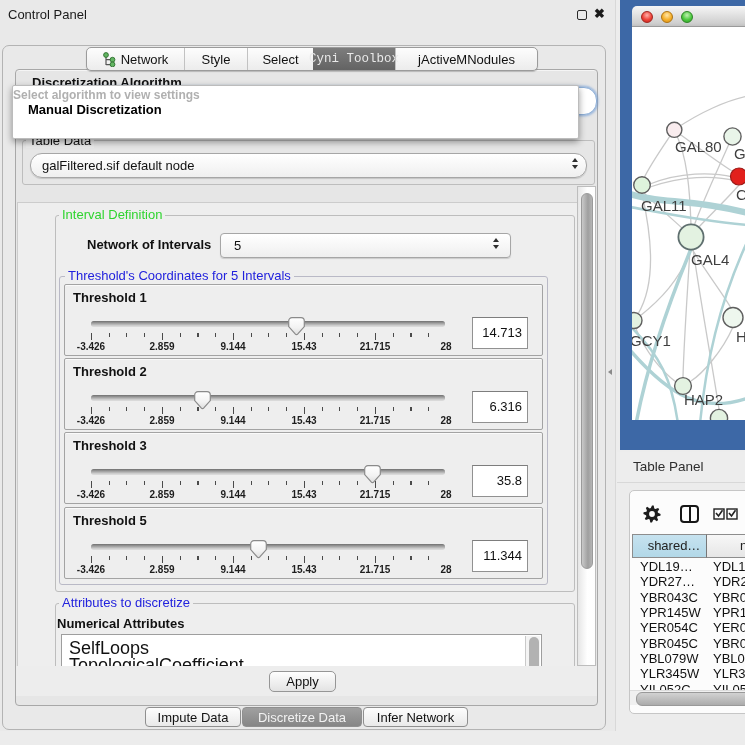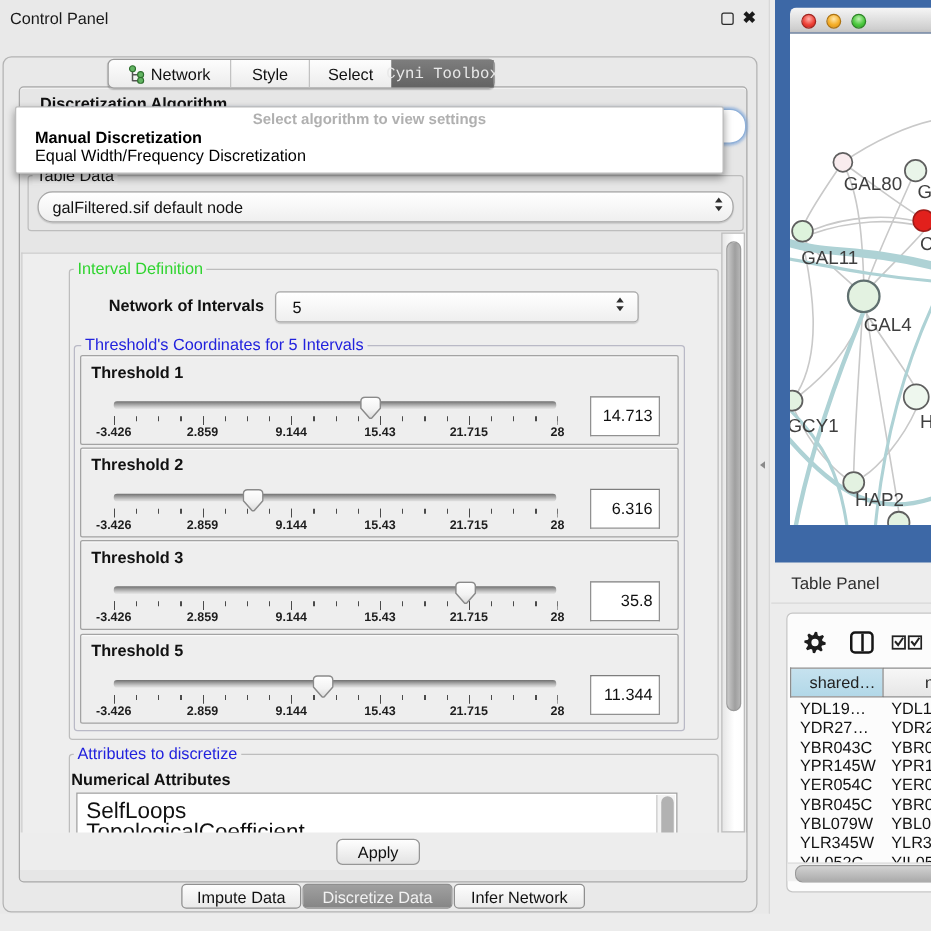--- a/index.html
+++ b/index.html
@@ -87,20 +87,21 @@
 <div class="abs" id="tabs">
   <div class="tab" style="width:97px;"><svg width="14" height="15" viewBox="0 0 14 15" style="margin-right:4px">
     <path d="M3 3 V13 M3 7.7 H8 M3 12.6 H8" stroke="#555" stroke-width="1.2" fill="none"></path>
     <circle cx="3" cy="3" r="2.4" fill="#62b562" stroke="#2d6e2d" stroke-width="0.9"></circle>
     <circle cx="9.5" cy="7.7" r="2.4" fill="#62b562" stroke="#2d6e2d" stroke-width="0.9"></circle>
     <circle cx="9.5" cy="12.4" r="2.4" fill="#62b562" stroke="#2d6e2d" stroke-width="0.9"></circle>
   </svg>Network</div>
   <div class="tab" style="width:63px;">Style</div>
   <div class="tab" style="width:66px;">Select</div>
   <div class="tab sel" style="width:82px;font-size:12.5px;">Cyni Toolbox</div>
+  <div class="tab" style="width:142px;">jActiveMNodules</div>
 </div>
 
 <div class="abs" style="left:32px;top:75px;font-size:13px;font-weight:bold;color:#111;">Discretization Algorithm</div>
 <div class="abs" style="left:30px;top:87px;width:567px;height:28px;background:#fff;border:1.5px solid #8fb0d8;border-radius:13px;box-shadow:0 0 2px 1.5px rgba(110,155,215,0.55);box-sizing:border-box;"></div>
 
 <div class="abs group" style="left:22px;top:140px;width:571px;height:43px;"></div>
 <div class="abs glabel" style="left:26px;top:133px;color:#111;background:#eaeaea;">Table Data</div>
 <div class="abs combo" style="left:30px;top:153px;width:555px;height:23px;">
   <div class="ctext" style="line-height:23px;">galFiltered.sif default node</div>
   <div class="arrows" style="left:541px;top:4px;">
@@ -233,23 +234,22 @@
 <div class="abs" id="vsb"></div>
 <div class="abs" id="vsbthumb"></div>
 
 <div class="abs" style="left:269px;top:671px;width:67px;height:21px;border-radius:5px;background:linear-gradient(#fefefe,#e3e3e3);border:1px solid #969696;box-sizing:border-box;font-size:13px;color:#111;text-align:center;line-height:19px;z-index:5;">Apply</div>
 
 <div class="btab" style="left:145px;width:96px;">Impute Data</div>
 <div class="btab sel" style="left:242px;width:120px;">Discretize Data</div>
 <div class="btab" style="left:363px;width:105px;">Infer Network</div>
 
 <div class="abs" id="popup">
-  <div style="position:absolute;left:0;top:2px;width:100%;text-align:center;font-size:12px;font-weight:bold;color:#b0b0b0;">Select algorithm to view settings</div>
+  <div style="position:absolute;left:0;top:2px;width:100%;font-size:12px;font-weight:bold;color:#b0b0b0;">Select algorithm to view settings</div>
   <div style="position:absolute;left:15px;top:16px;font-size:13px;font-weight:bold;color:#000;">Manual Discretization</div>
-  <div style="position:absolute;left:15px;top:31px;font-size:13px;color:#000;">Equal Width/Frequency Discretization</div>
 </div>
 
 <div class="abs" style="left:608px;top:369px;width:0;height:0;border-top:3px solid transparent;border-bottom:3px solid transparent;border-right:4px solid #8a8a8a;"></div>
 
 <div class="abs" id="bluewrap"></div>
 <div class="abs" id="mactitle"></div>
 <div class="abs light" style="left:641px;background:radial-gradient(circle at 50% 32%,#ffb0aa,#ee4238 55%,#bf211a);border:1px solid #a02520;"></div>
 <div class="abs light" style="left:661px;background:radial-gradient(circle at 50% 32%,#ffe6a8,#f5af29 55%,#d98e14);border:1px solid #ad7312;"></div>
 <div class="abs light" style="left:681px;background:radial-gradient(circle at 50% 32%,#c0f0b2,#4cc93f 55%,#2f9e26);border:1px solid #2d8426;"></div>
 <div class="abs" id="canvas">

